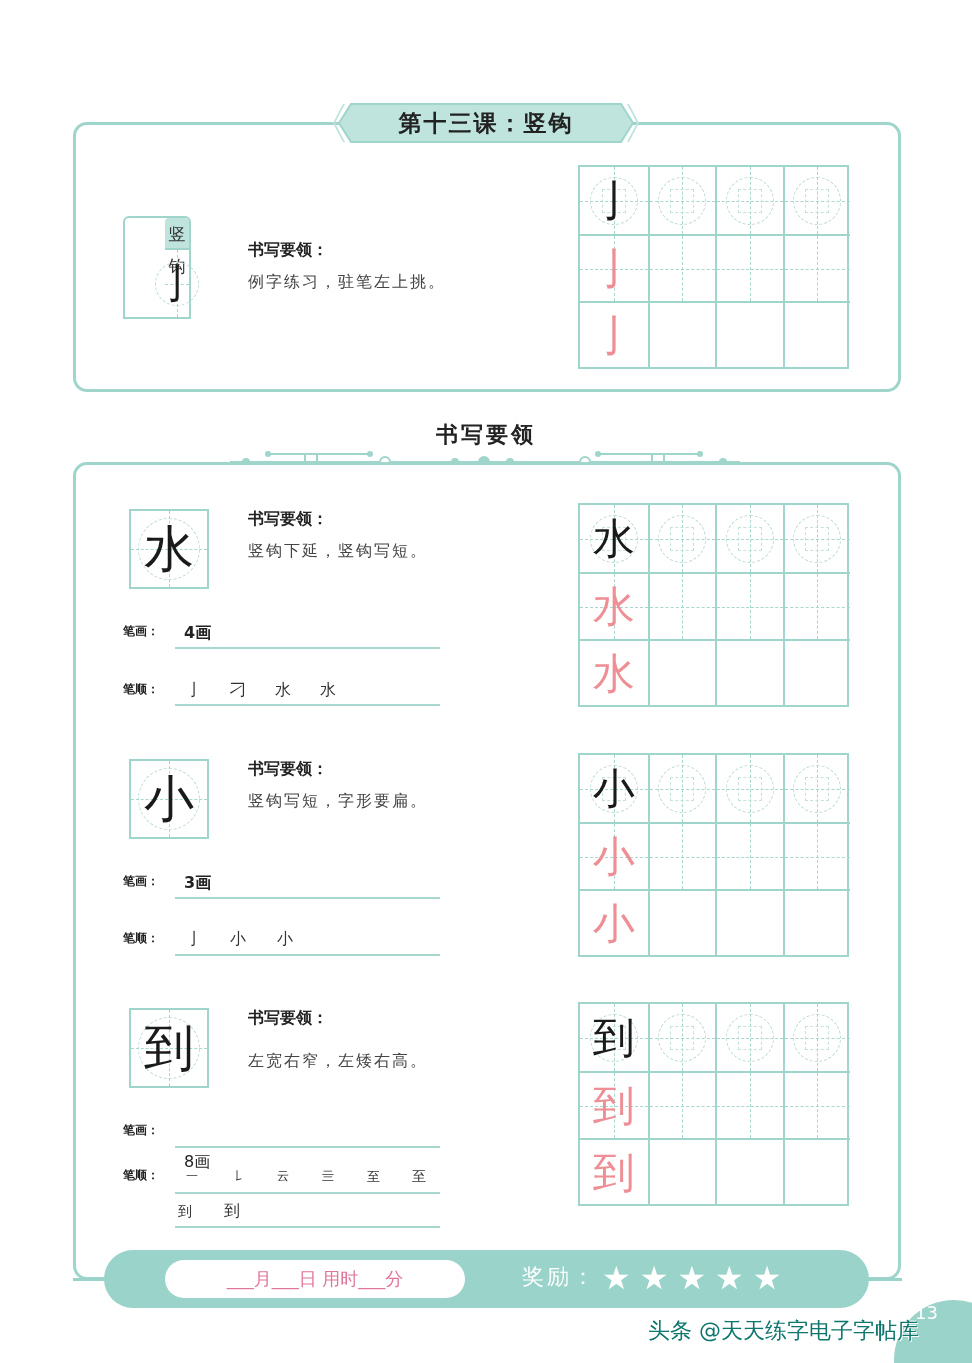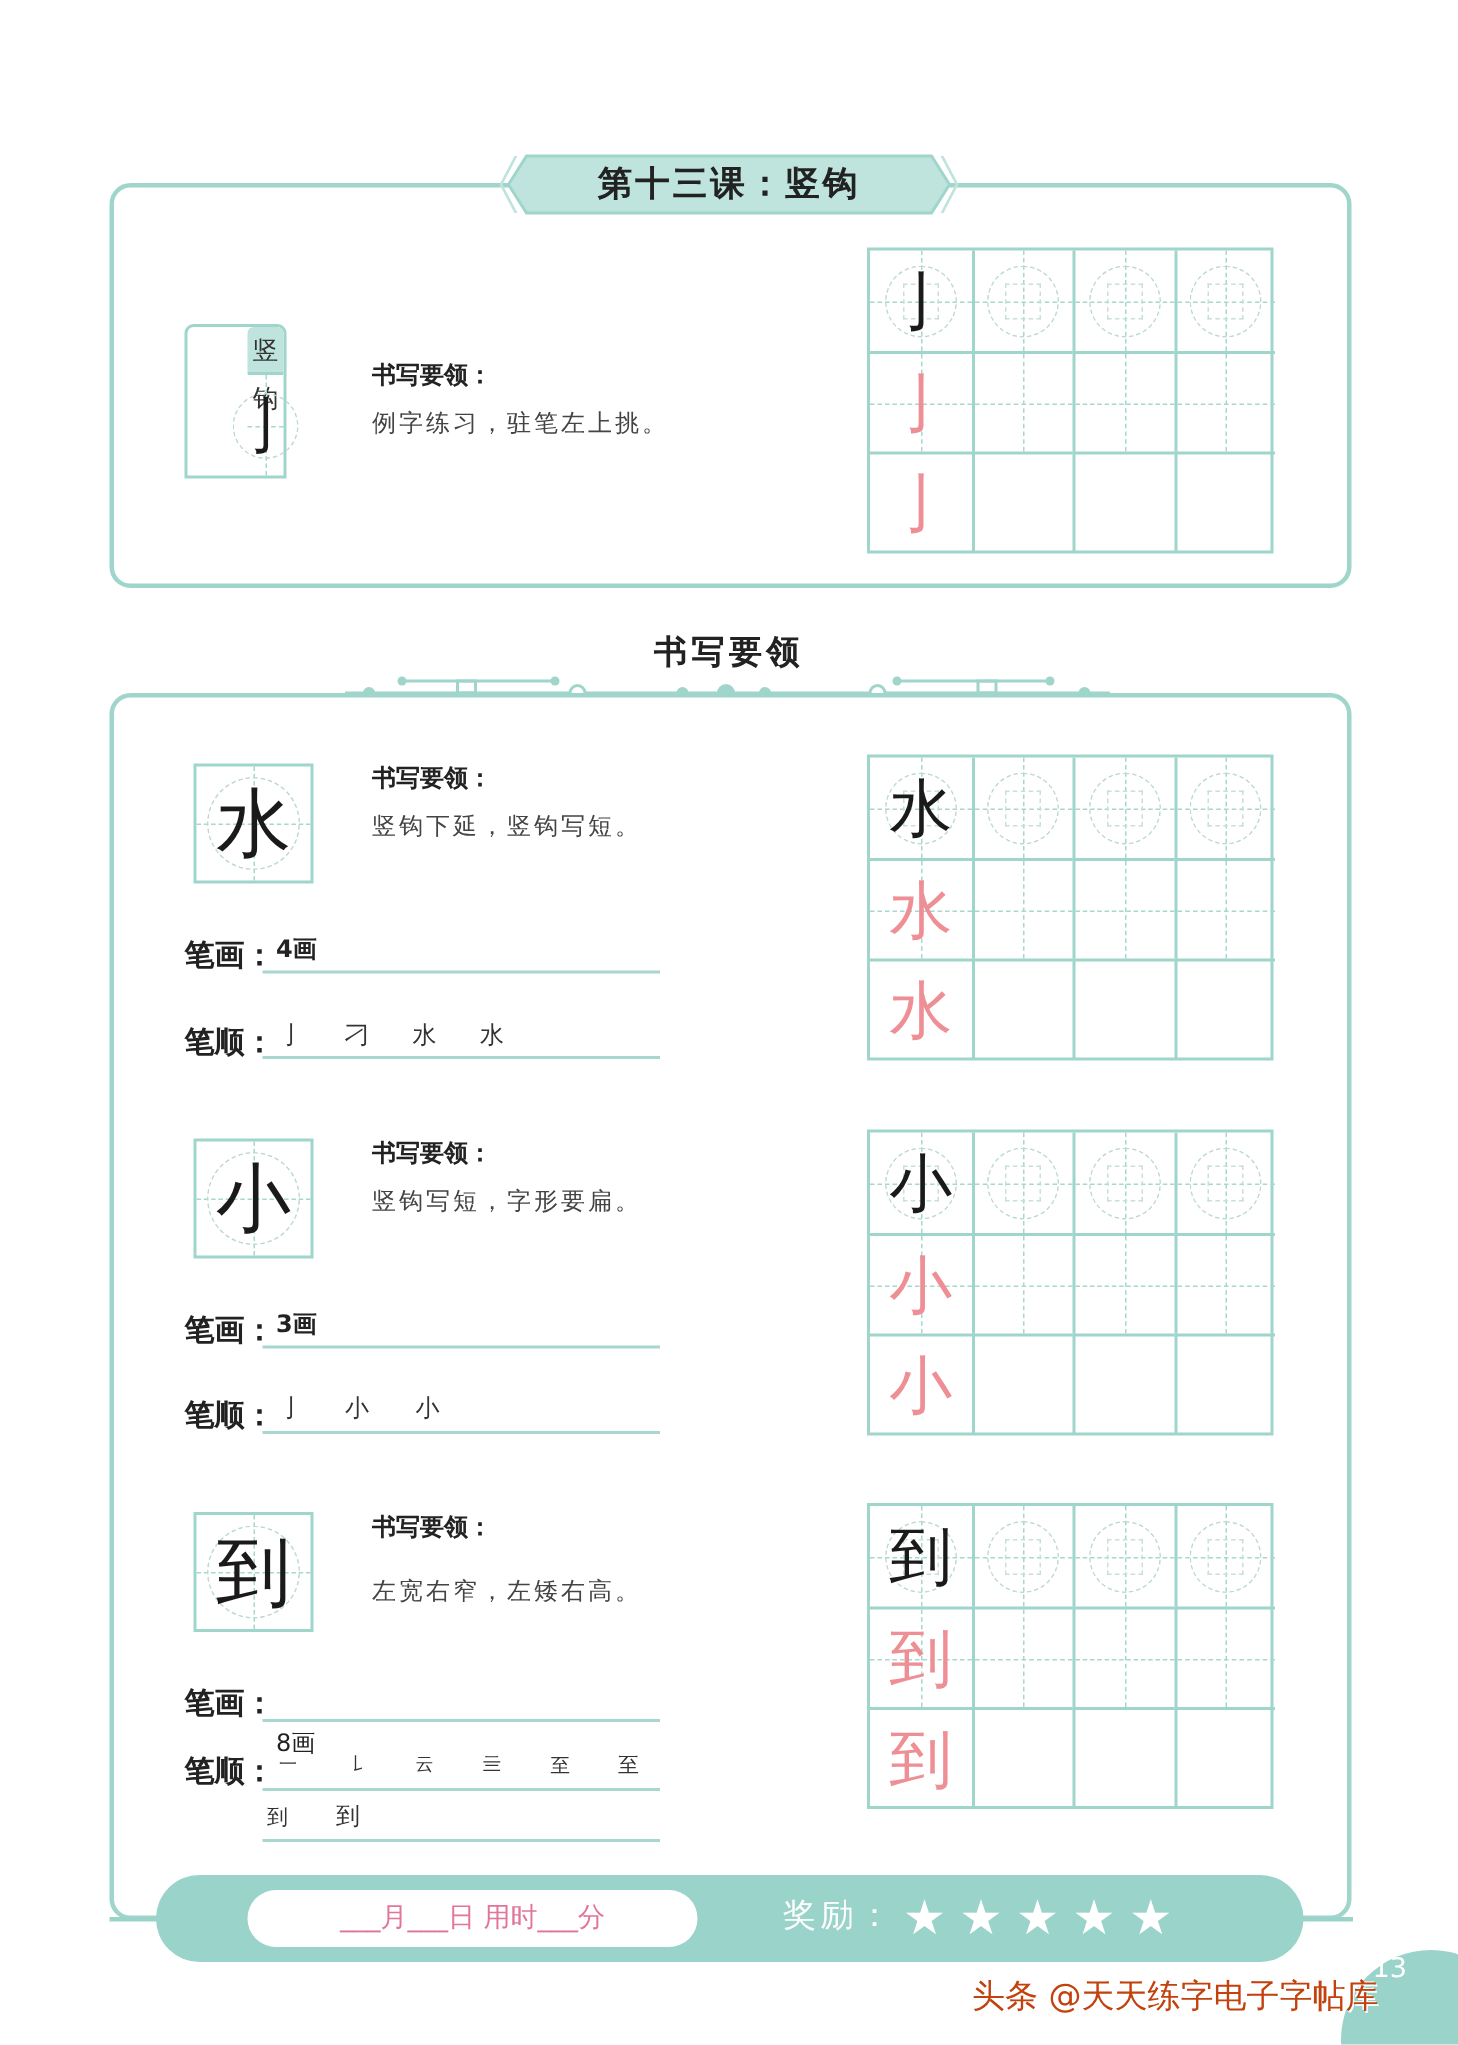--- a/index.html
+++ b/index.html
@@ -35,40 +35,40 @@
              border: 1px dashed #c6e0da; }
   .glyph { position: absolute; left: 0; top: 0; width: 100%; height: 100%; display: flex;
            align-items: center; justify-content: center; font-family: "DejaVu Serif", "Liberation Serif", serif; font-size: 42px; }
   .glyph.black { color: #1a1a1a; }
   .glyph.pink { color: #ee8f95; }
 
   .sample-box { position: absolute; width: 80px; height: 80px; border: 2px solid #9fd5cb; background: #fff; }
   .sample-box .glyph { font-size: 50px; }
   .sample-box .guide-c { width: 62px; height: 62px; margin: -31px 0 0 -31px; }
 
-  .field-label { position: absolute; font-size: 20px; font-weight: bold; color: #222; }
+  .field-label { position: absolute; font-size: 12px; font-weight: bold; color: #222; }
   .field-line { position: absolute; border-bottom: 2px solid #a8d7cf; height: 0; }
   .field-value { position: absolute; font-size: 16px; color: #222; }
   .order-item { position: absolute; font-family: "DejaVu Serif", serif; font-size: 16px; color: #333; }
 
   .section-title { position: absolute; left: 0; width: 972px; top: 420px; text-align: center;
                    font-size: 22px; font-weight: bold; color: #222; letter-spacing: 3px; }
 
   .footer-bar { position: absolute; left: 104px; top: 1250px; width: 765px; height: 58px;
                 background: #9ad3c9; border-radius: 29px; }
   .footer-line { position: absolute; top: 1278px; height: 3px; background: #9ad3c9; }
   .date-pill { position: absolute; left: 165px; top: 1260px; width: 300px; height: 38px; background: #fff;
                border-radius: 19px; text-align: center; line-height: 38px; font-size: 18px; color: #e0769a; }
   .reward-label { position: absolute; left: 522px; top: 1262px; font-size: 22px; color: #fff; letter-spacing: 3px; }
   .stars { position: absolute; left: 602px; top: 1259px; display: flex; gap: 9px; }
   .star { font-size: 32px; color: #fff; line-height: 38px; }
 
   .page-corner { position: absolute; left: 894px; top: 1300px; width: 120px; height: 120px; border-radius: 50%; background: #9ad3c9; }
   .page-num { position: absolute; left: 915px; top: 1302px; font-size: 18px; color: #fff; }
-  .watermark { position: absolute; left: 648px; top: 1316px; font-size: 22px; color: #c2410c;
+  .watermark { position: absolute; left: 648px; top: 1316px; font-size: 22px; color: #0f766e;
                text-shadow: 1px 1px 0 #fff, -1px -1px 0 #fff; }
 </style>
 </head>
 <body>
 
 <div class="panel" id="panel-top"></div>
 
 <div class="banner">
   <svg width="322" height="42" viewBox="0 0 322 42">
     <polygon points="8,21 18,2 20,2 10,21 20,40 18,40" fill="#bfe4dd"></polygon>

